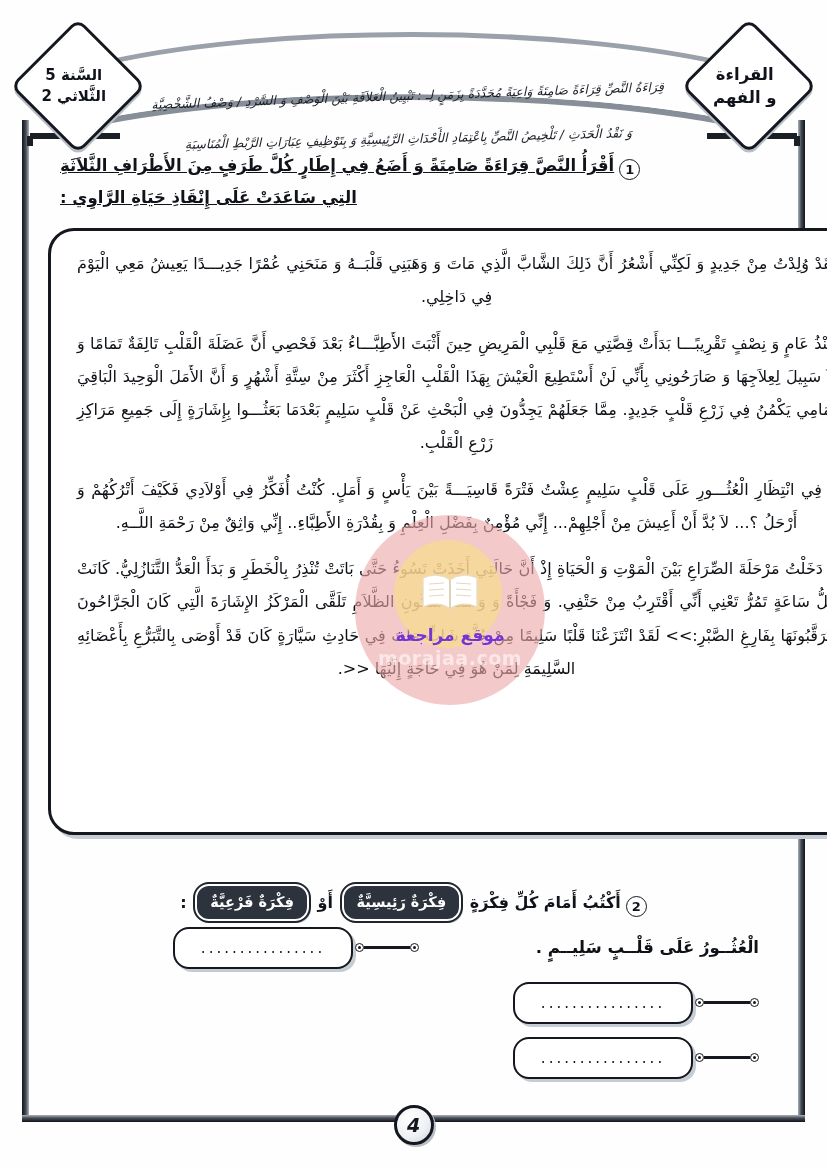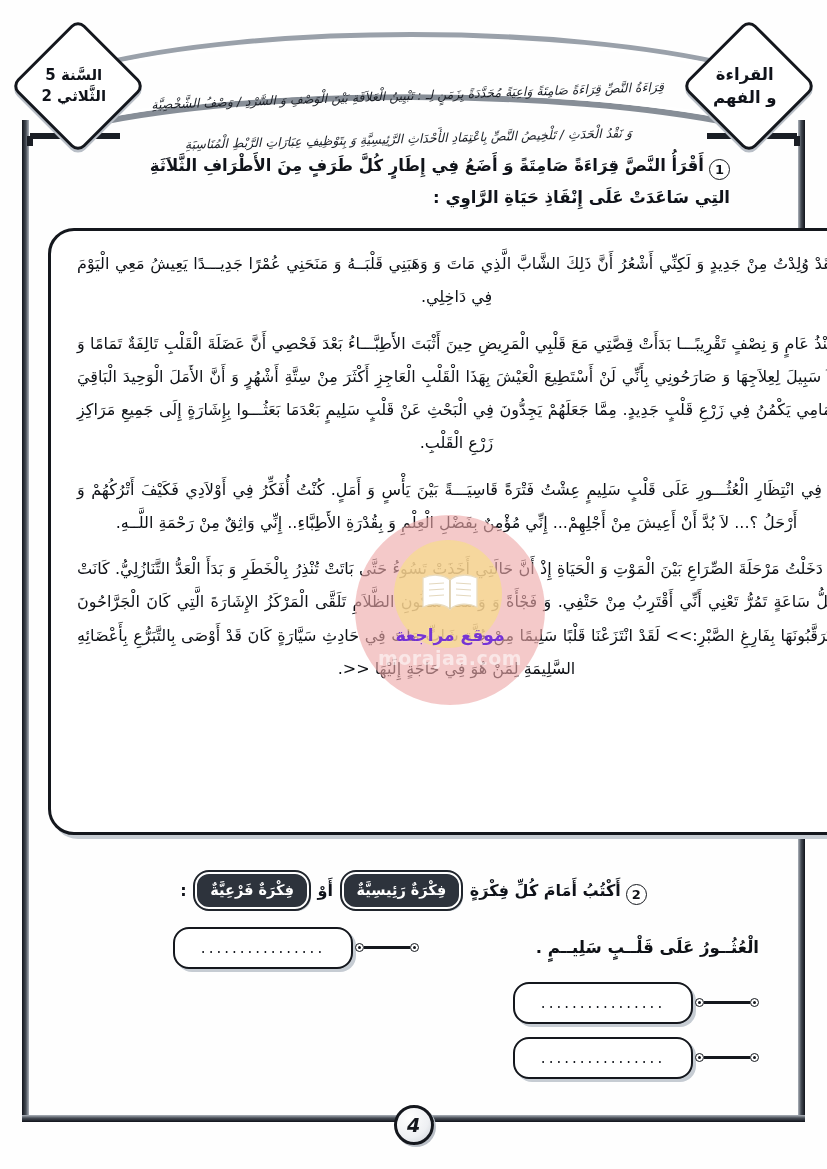--- a/index.html
+++ b/index.html
@@ -99,21 +99,22 @@
   }
   #knob-left { left: 58px; }
   #knob-right { right: 58px; }
 
   
   #q1 {
     position: absolute;
     left: 60px; top: 150px;
     width: 670px;
     direction: rtl;
-    text-align: right;
+    text-align: left;
+    text-decoration: underline;
   }
   .q-num {
     display: inline-flex;
     width: 21px; height: 21px;
     border: 1.8px solid #14171d;
     border-radius: 50%;
     align-items: center; justify-content: center;
     font-size: 13px; font-weight: 700;
     vertical-align: -3px;
     margin-left: 5px;
@@ -208,21 +209,21 @@
   .pill {
     display: inline-block;
     background: #2d333c;
     color: #ffffff;
     border: 2.5px solid #ffffff;
     outline: 2px solid #20252c;
     border-radius: 14px;
     padding: 2px 13px 3px 13px;
     font-size: 14.5px;
     font-weight: 700;
-    margin: 0 3px;
+    margin: 12px 3px;
     vertical-align: 1px;
     box-shadow: 2px 2px 0 #c6ccd3;
   }
 
   
   #rows {
     position: absolute;
     left: 48px; top: 920px;
     width: 731px;
   }

